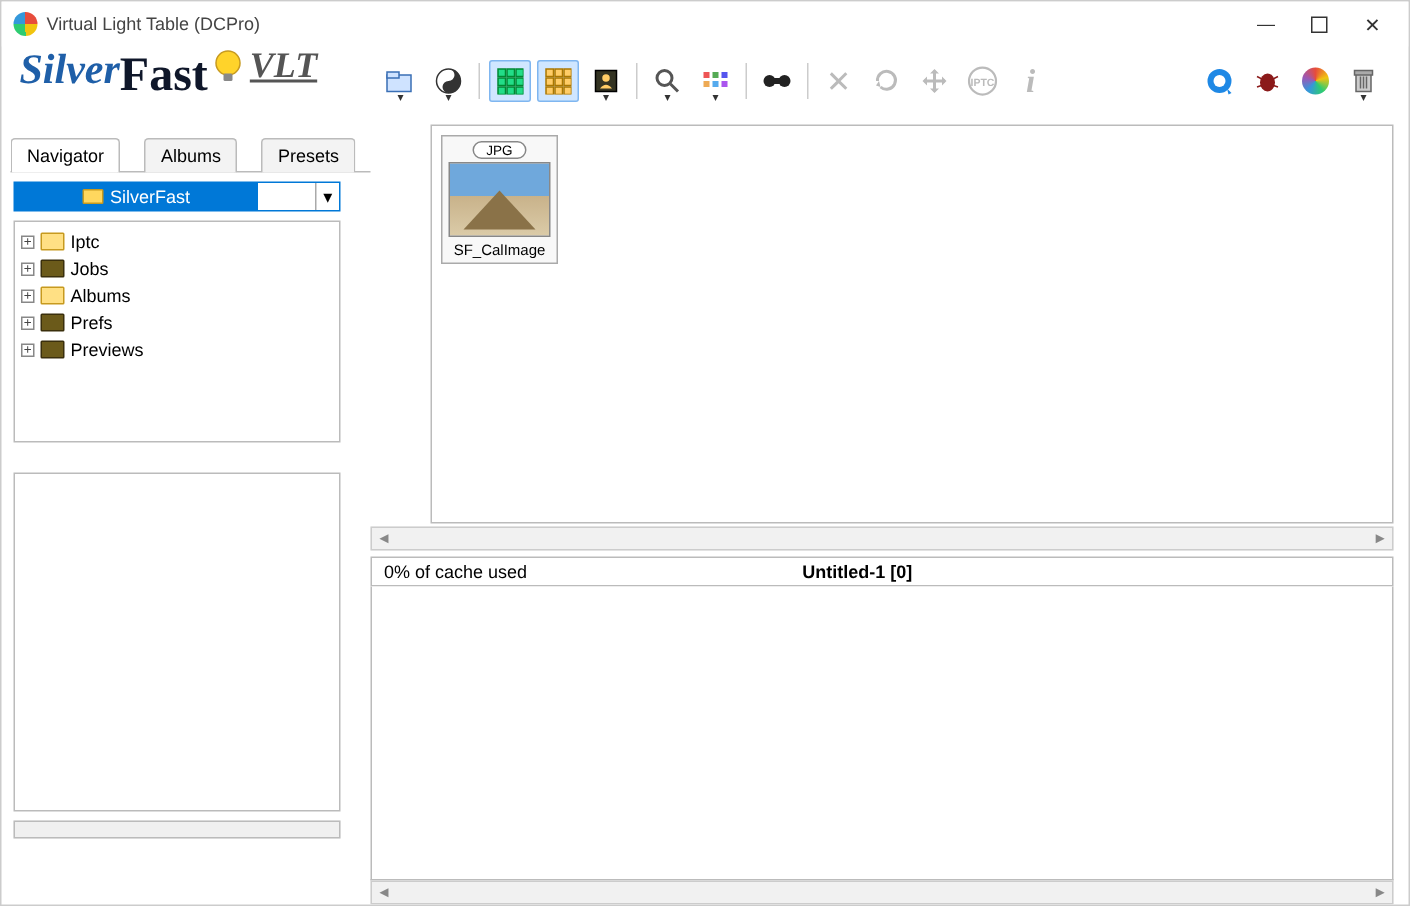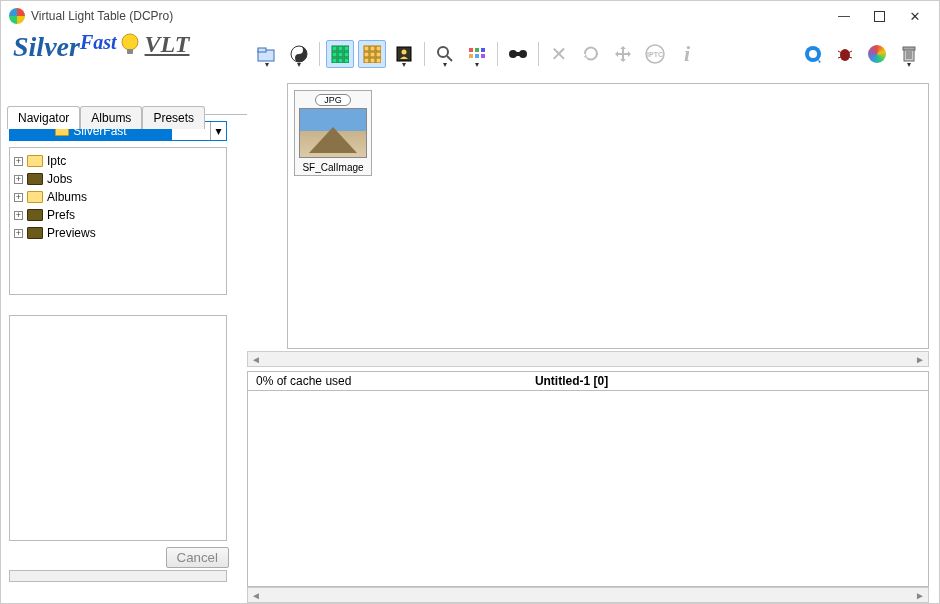--- a/index.html
+++ b/index.html
@@ -40,21 +40,21 @@
 .right-col { flex: 1; display: flex; flex-direction: column; padding-right: 10px; }
 
 .brand {
   height: 56px;
   display: flex;
   align-items: flex-start;
   padding-left: 6px;
   font-family: Georgia, serif;
 }
 .brand-silver { color: #1f5fa8; font-size: 28px; font-style: italic; font-weight: bold; }
-.brand-fast { color: #1d4ed8; font-size: 20px; font-style: italic; font-weight: bold; }
+.brand-fast { color: #0f172a; font-size: 32px; font-weight: bold; }
 .brand-bulb { width: 26px; height: 26px; display: inline-block; vertical-align: middle; }
 .brand-vlt { color: #555; font-size: 24px; font-style: italic; font-weight: bold; margin-left: 2px; text-decoration: underline; }
 
 .toolbar {
   height: 46px;
   display: flex;
   align-items: center;
   gap: 4px;
   padding: 0 6px;
 }
@@ -82,24 +82,24 @@
   display: flex;
   border-bottom: 1px solid #bbb;
   margin-top: 4px;
   padding-left: 0;
 }
 .tab {
   padding: 4px 10px;
   border: 1px solid #bbb;
   border-bottom: none;
   background: #f3f3f3;
-  margin-right: 0;
+  margin-right: 16px;
   border-radius: 3px 3px 0 0;
   position: relative;
-  top: 15px;
+  top: 1px;
 }
 .tab.active { background: #fff; }
 
 .selectbar {
   margin: 6px 20px 4px 2px;
   display: flex;
   border: 1px solid #0078d7;
   gap: 38px;
 }
 .selectbar-inner {
@@ -313,23 +313,20 @@
       </div>
       <div class="tree-item">
         <span class="expand">+</span>
         <span class="fo-dark"></span>
         <span>Previews</span>
       </div>
     </div>
 
     <div class="preview-box"></div>
 
-    <div class="cancel-row">
-      <button class="cancel-btn"><span>Cancel</span></button>
-    </div>
 
     <div class="progress-box"></div>
 
   </div>
 
   <div class="right-col">
 
     <div class="toolbar">
       <div class="tbtn drop">
         <svg width="20" height="18">

